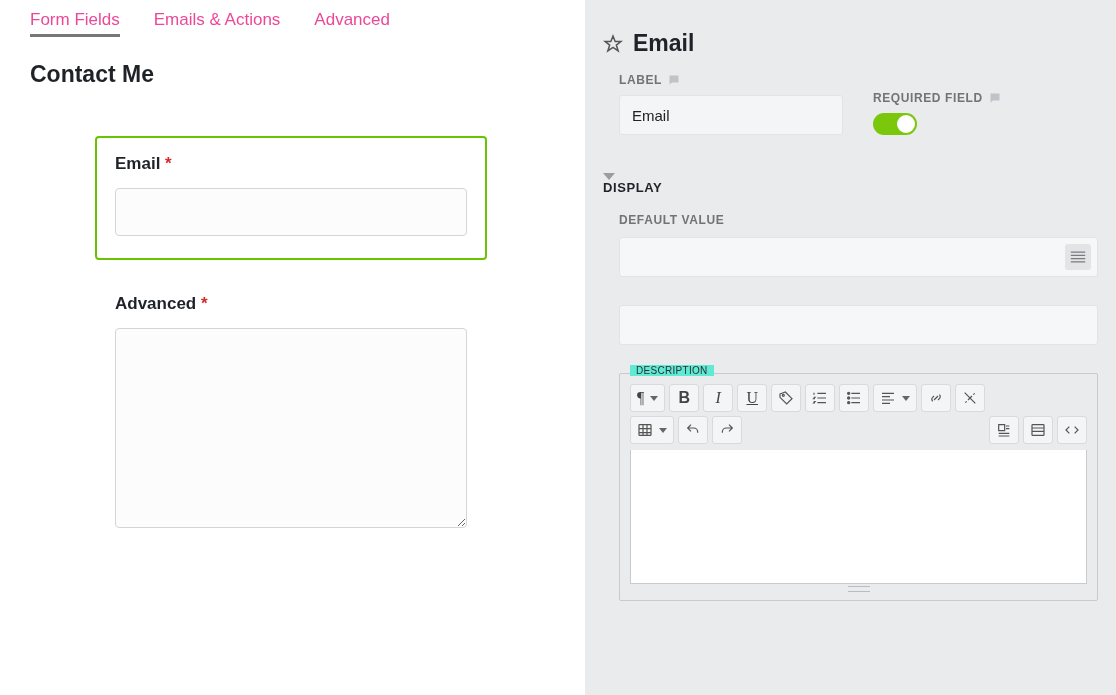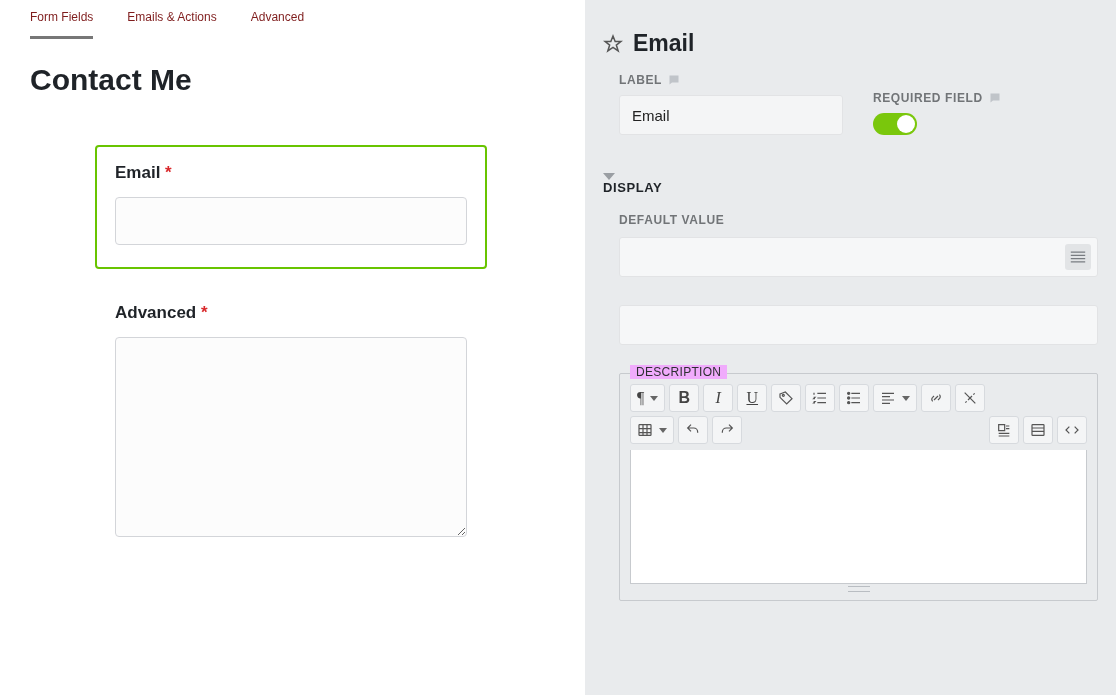--- a/index.html
+++ b/index.html
@@ -3,24 +3,24 @@
 <meta charset="utf-8">
 <style>
   * { box-sizing: border-box; margin: 0; padding: 0; }
   html, body { width: 1116px; height: 695px; font-family: -apple-system, BlinkMacSystemFont, "Segoe UI", Helvetica, Arial, sans-serif; background:#fff; color:#1f2328; }
   .app { display:flex; width:100%; height:100%; }
   .left { flex:0 0 585px; padding: 10px 0 0 30px; background:#fff; }
   .right { flex:1; background:#e9ebed; padding: 30px 18px 12px 18px; position:relative; }
 
   
   .tabs { display:flex; gap:34px; margin-bottom:20px; }
-  .tab { font-size:12px; color:#7f1d1d; padding-bottom:12px; cursor:pointer; }
+  .tab { font-size:17px; color:#ec4899; padding-bottom:4px; cursor:pointer; }
   .tab.active { border-bottom:3px solid #777; }
 
-  .form-title { font-size:30px; font-weight:700; margin: 24px 0 48px 0; }
+  .form-title { font-size:23px; font-weight:700; margin: 24px 0 48px 0; }
 
   .fields-wrap { padding-left:85px; padding-right:118px; }
   .field-block { margin-bottom:42px; }
   .field-block.selected { border:2px solid #68c400; border-radius:4px; padding:16px 18px 22px 18px; margin-left:-20px; margin-right:-20px; margin-bottom:34px; }
   .field-label { font-size:17px; font-weight:700; margin-bottom:14px; }
   .req { color:#d9282b; font-weight:700; }
   .field-input { width:100%; height:48px; border:1px solid #d3d5d9; border-radius:4px; background:#fcfcfc; padding:8px 10px; font-size:15px; }
   .field-textarea { width:100%; height:200px; border:1px solid #d3d5d9; border-radius:4px; background:#fcfcfc; padding:8px 10px; font-size:15px; resize:both; }
 
   
@@ -44,21 +44,21 @@
   .section-hdr .lbl { font-size:13px; font-weight:700; letter-spacing:0.6px; color:#1f2328; }
 
   .pad-in { padding-left:16px; }
   .full-input { width:100%; height:40px; border:1px solid #e2e3e5; border-radius:3px; background:#f6f7f8; position:relative; }
   .full-input .chip { position:absolute; right:6px; top:6px; width:26px; height:26px; background:#e2e4e6; border-radius:3px; display:flex; align-items:center; justify-content:center; }
   .lines-icon { width:16px; height:14px; stroke:#787c81; stroke-width:1.6; fill:none; }
   .mb-28 { margin-bottom:28px; }
 
   
   .desc-fieldset { border:1px solid #c7cace; border-radius:2px; padding:10px 10px 8px 10px; position:relative; }
-  .desc-legend { position:absolute; top:-9px; left:10px; background:#f0abfc; padding:0 6px; font-size:12px; letter-spacing:0.3px; color:#2d2f31; }
+  .desc-legend { position:absolute; top:-9px; left:10px; background:#5eead4; padding:0 6px; font-size:10px; letter-spacing:0.3px; color:#2d2f31; }
   .toolbar { display:flex; flex-wrap:wrap; gap:4px; }
   .tbtn { height:28px; min-width:30px; border:1px solid #d7dade; border-radius:3px; background:#f4f5f6; display:flex; align-items:center; justify-content:center; cursor:pointer; padding:0 6px; color:#555; }
   .tbtn svg { width:16px; height:16px; stroke:#555; fill:none; stroke-width:1.8; }
   .tbtn .txt { font-family: Georgia, serif; font-size:16px; color:#444; }
   .tbtn .txt.bold { font-weight:700; font-family: inherit; }
   .tbtn .txt.ital { font-style:italic; }
   .tbtn .caret-sm { width:0; height:0; border-left:4px solid transparent; border-right:4px solid transparent; border-top:5px solid #666; margin-left:6px; }
   .tool-row2 { display:flex; justify-content:space-between; align-items:center; margin-top:4px; }
   .tool-row2 .lgrp, .tool-row2 .rgrp { display:flex; gap:4px; }
   .editor-body { width:100%; height:134px; border:1px solid #c7cace; border-top:none; background:#fff; margin-top:6px; }

